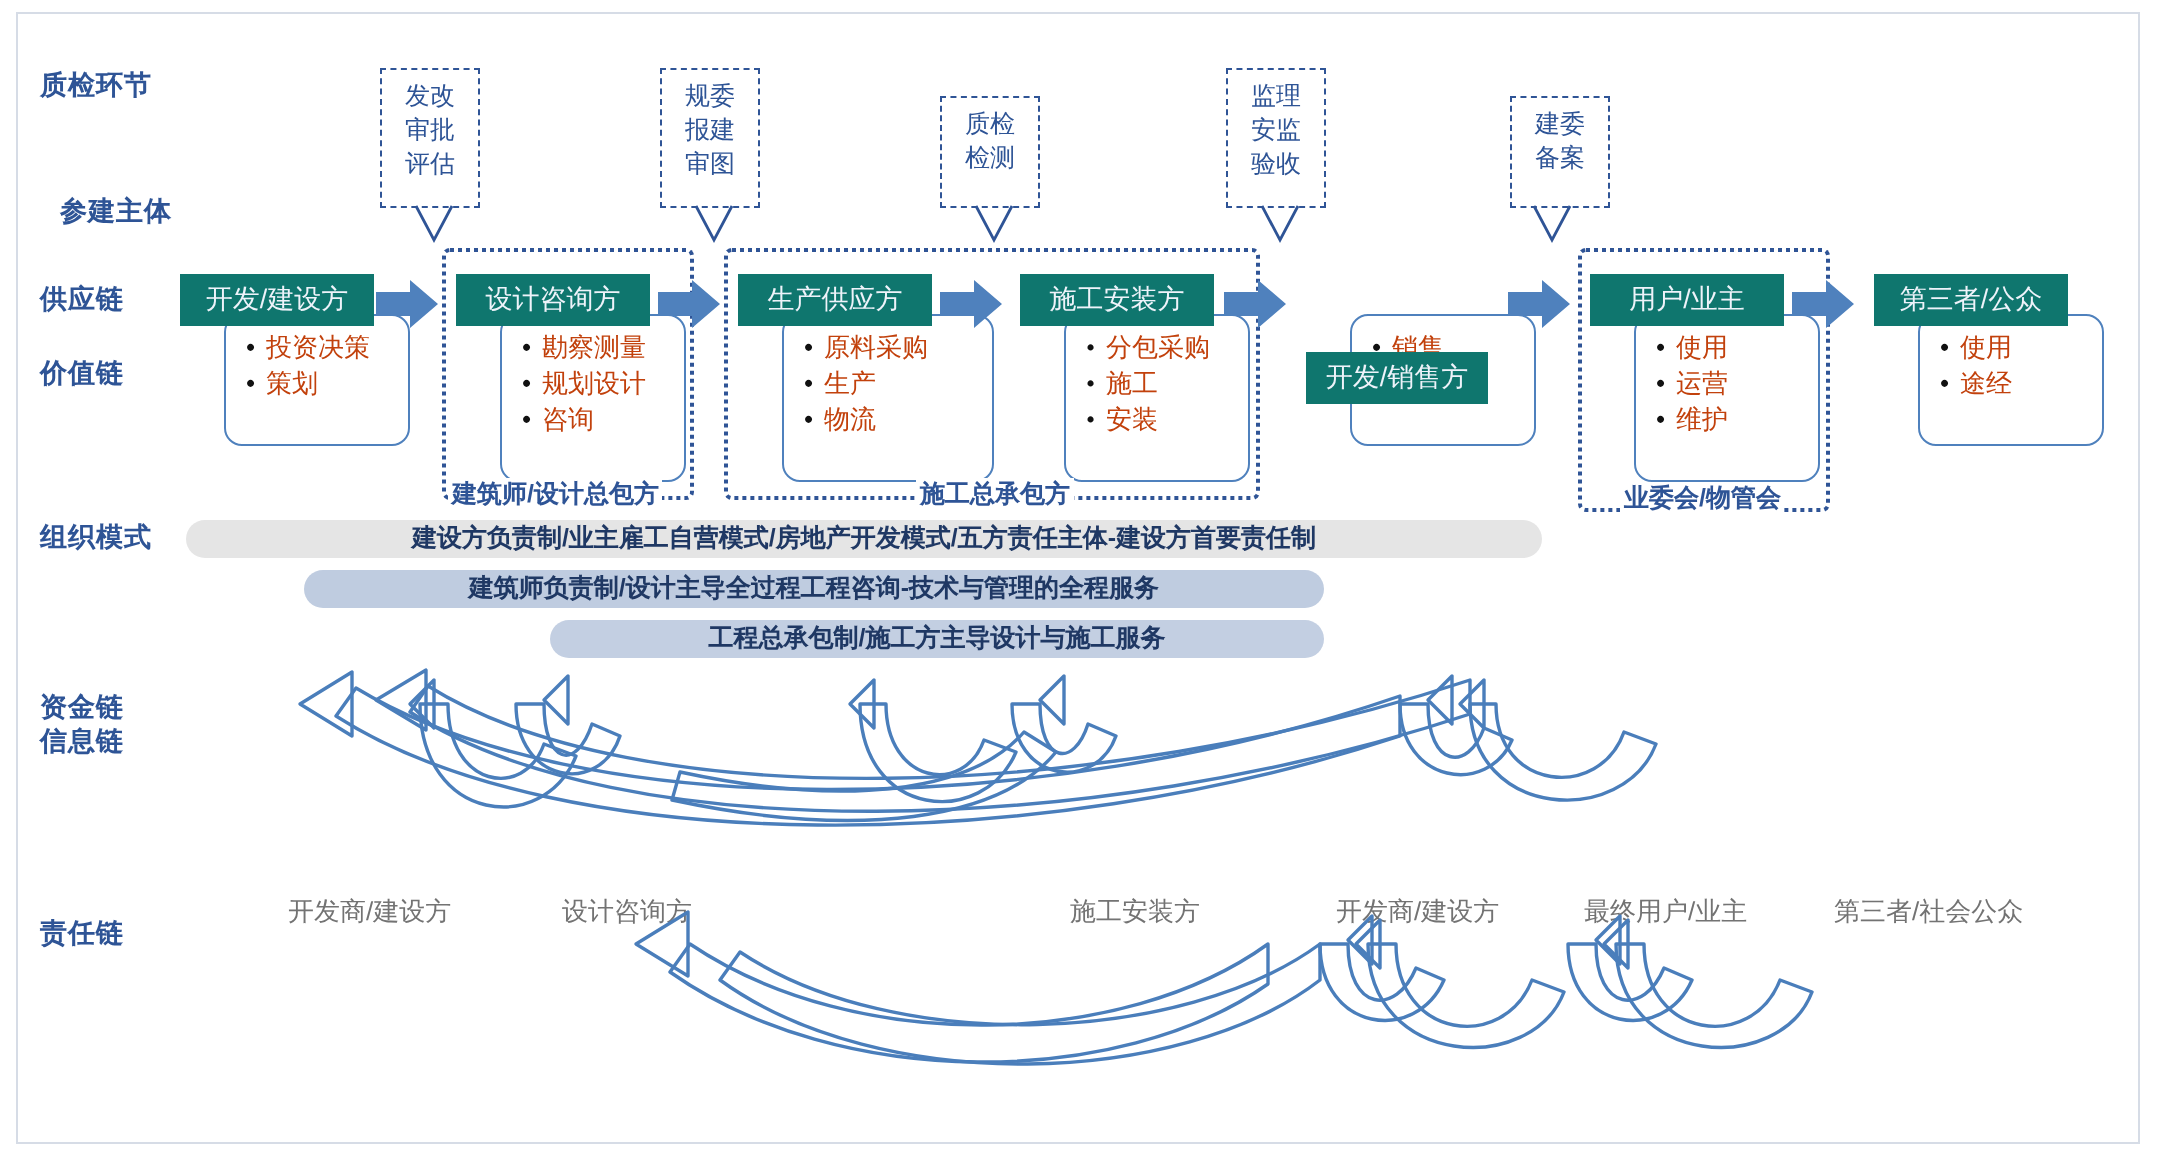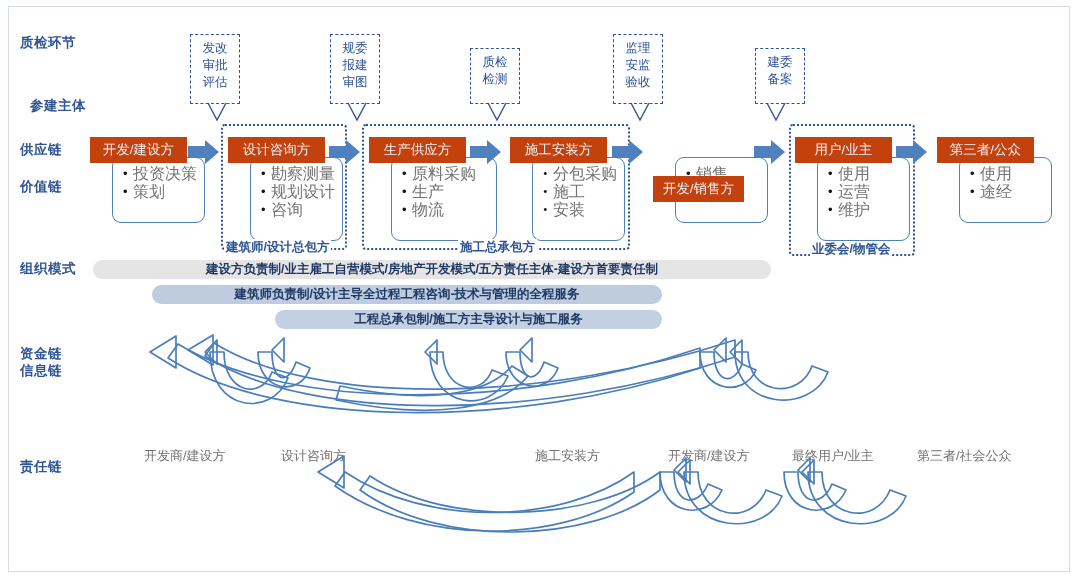--- a/index.html
+++ b/index.html
@@ -24,21 +24,21 @@
     color:#2e5496;
     font-weight:bold;
     font-size:13.5px;
     letter-spacing:.5px;
     white-space:nowrap;
   }
   
   .node{position:absolute;}
   .node .hdr{
     position:absolute;left:0;top:0;
-    background:#c2410c;
+    background:#0f766e;
     color:#eef3fa;
     font-size:13.5px;
     line-height:26px;
     height:26px;
     text-align:center;
     white-space:nowrap;
     padding:0 6px;
     box-sizing:border-box;
     z-index:3;
   }
@@ -51,23 +51,23 @@
     box-sizing:border-box;
     z-index:2;
     padding:7px 6px 5px 8px;
   }
   .node .card ul{
     margin:0;padding:0 0 0 12px;
     list-style:none;
   }
   .node .card li{
     position:relative;
-    font-size:16px;
+    font-size:13px;
     line-height:18px;
-    color:#737373;
+    color:#c2410c;
     white-space:nowrap;
   }
   .node .card li:before{
     content:"\2022";
     position:absolute;left:-10px;top:0;
     color:#111;
     font-size:13px;
   }
   
   .arrow{position:absolute;z-index:4;}

